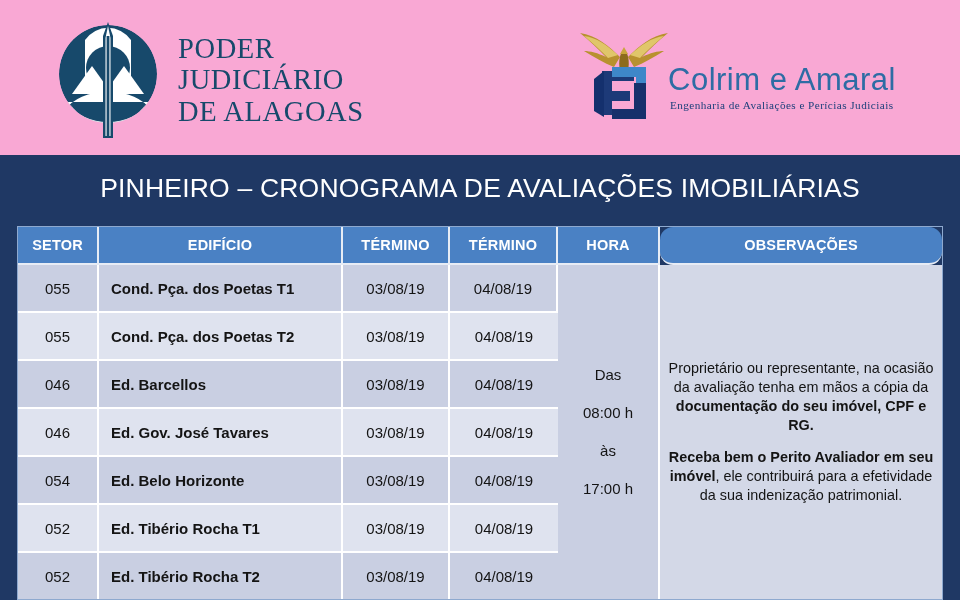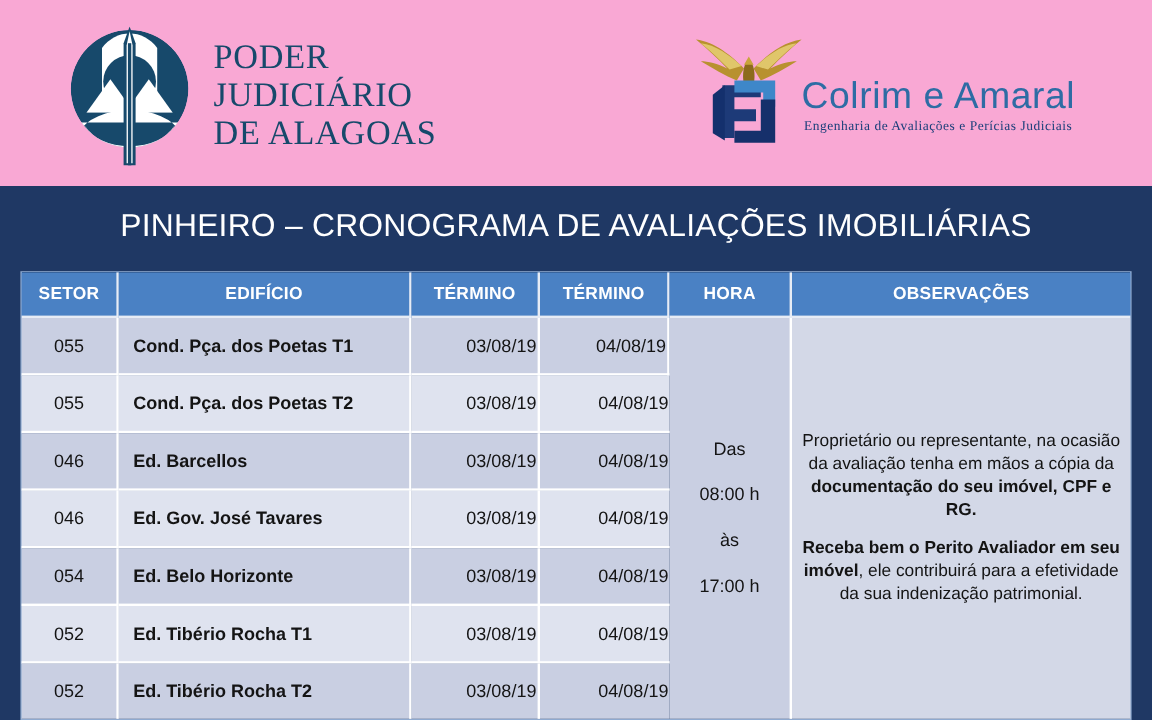--- a/index.html
+++ b/index.html
@@ -110,40 +110,40 @@
     background: #4a81c4;
     color: #ffffff;
     font-size: 14.5px;
     font-weight: bold;
     height: 34px;
     text-align: center;
     border-right: 2px solid #e7ecf5;
     border-bottom: 2px solid #e7ecf5;
     letter-spacing: 0.2px;
   }
-  .sched-table th:last-child { border-right: none; }
+  .sched-table th:last-child { border-right: none; border-radius: 13px; }
 
   .sched-table td {
     height: 44px;
     font-size: 15px;
     color: #141414;
     vertical-align: middle;
     border-right: 2px solid #ffffff;
     border-bottom: 2px solid #ffffff;
   }
   .sched-table td:last-child { border-right: none; }
   tr:last-child td { border-bottom: none; }
 
   .r-odd td  { background: #c9cfe2; }
   .r-even td { background: #dfe3ef; }
 
   td.c-setor   { text-align: center; font-weight: normal; }
   td.c-edif    { text-align: left; font-weight: bold; padding-left: 12px; }
   td.c-ini,
-  td.c-fim     { text-align: right; }
+  td.c-fim     { text-align: center; }
 
   td.c-hora {
     background: #c9cfe2 !important;
     text-align: center;
     line-height: 2.55;
     font-size: 15px;
     border-right: 2px solid #ffffff;
     border-bottom: none;
   }
   td.c-obs {

